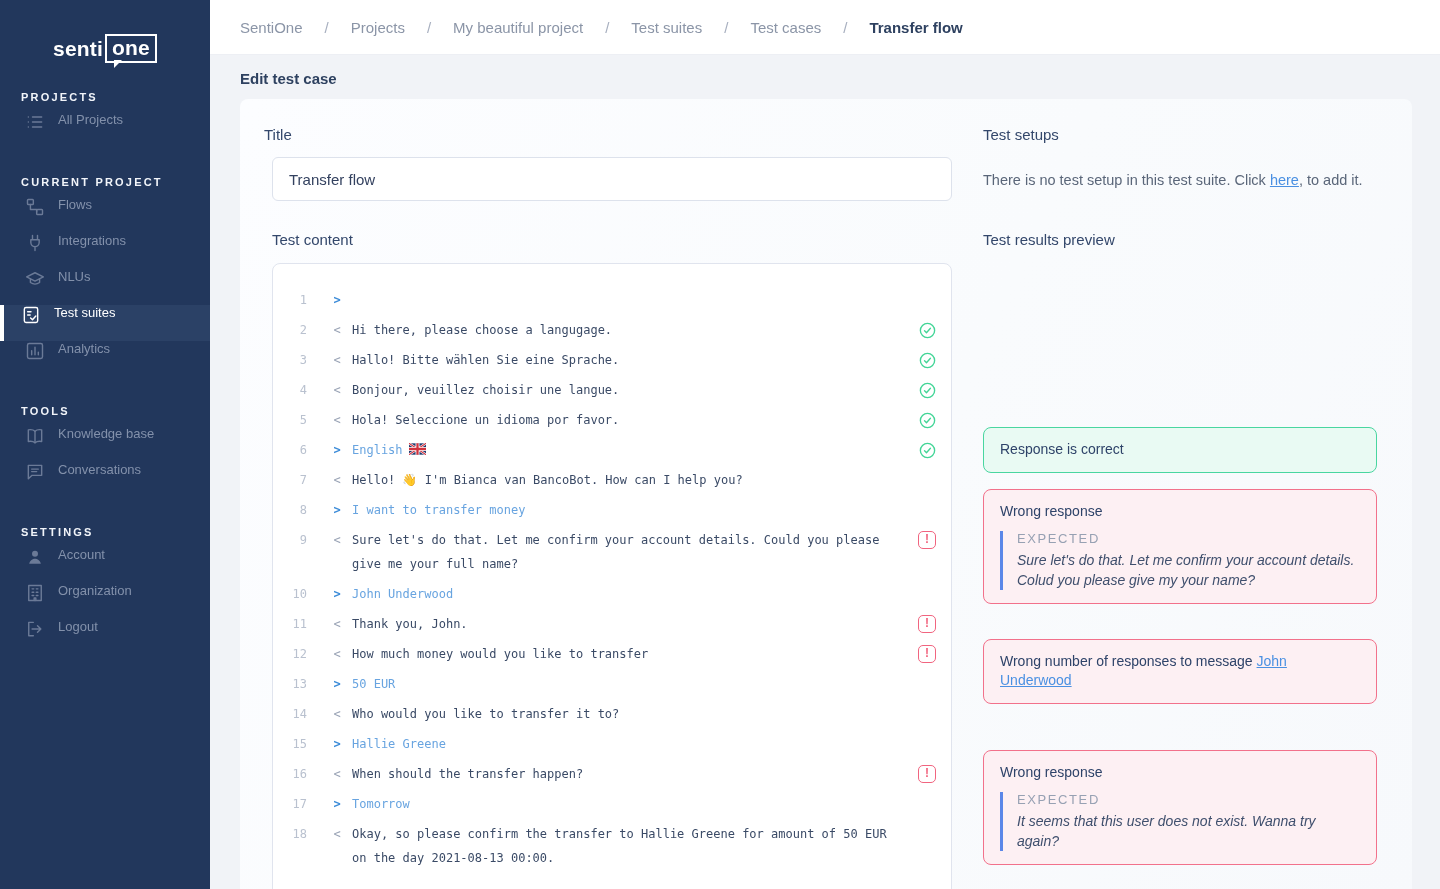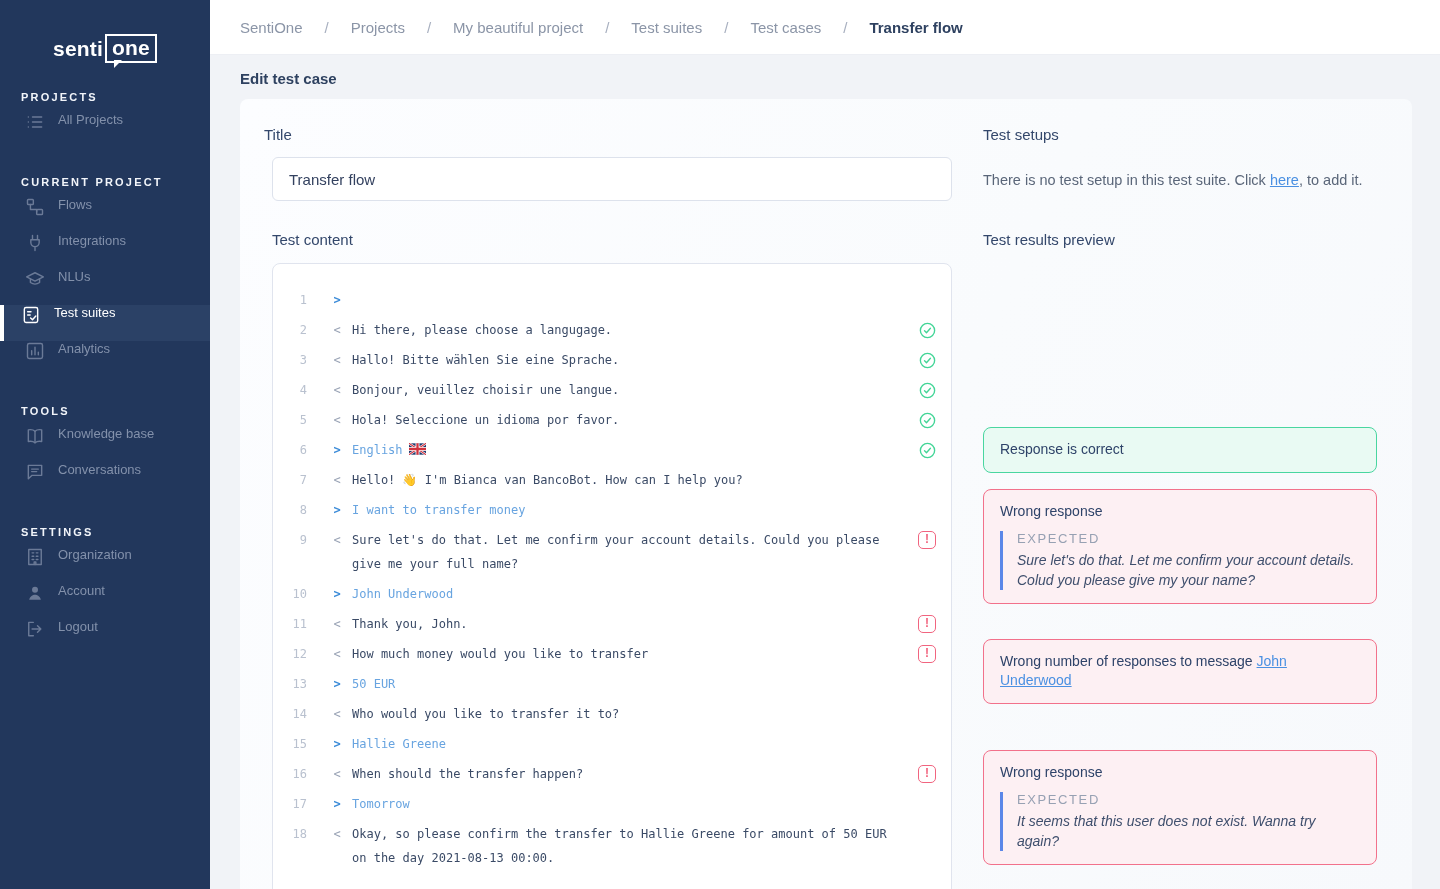--- a/index.html
+++ b/index.html
@@ -204,35 +204,35 @@
           <svg viewBox="0 0 24 24" fill="none" stroke="currentColor" stroke-width="1.7" stroke-linecap="round" stroke-linejoin="round">
             <path d="M4 4h16v12H8.5L4 20V4z"></path>
             <path d="M8 8.5h8M8 11.5h6"></path>
           </svg>
         </span>
       <span class="nav-label">Conversations</span>
       </div>
       <div class="nav-section">SETTINGS</div>
       <div class="nav-item">
       <span class="nav-icon">
-          <svg viewBox="0 0 24 24" fill="none" stroke="currentColor" stroke-width="1.7" stroke-linecap="round" stroke-linejoin="round">
-            <rect x="4.5" y="3" width="15" height="18"></rect>
-            <path d="M8.5 7h2M13.5 7h2M8.5 11h2M13.5 11h2M8.5 15h2M13.5 15h2M11 21v-3h2v3"></path>
-          </svg>
-        </span>
-      <span class="nav-label">Organization</span>
-      </div>
-      <div class="nav-item">
-      <span class="nav-icon">
           <svg viewBox="0 0 24 24" fill="currentColor">
             <circle cx="12" cy="8" r="3.6"></circle>
             <path d="M5 20c.9-4.2 4.2-6 7-6s6.1 1.8 7 6H5z"></path>
           </svg>
         </span>
       <span class="nav-label">Account</span>
+      </div>
+      <div class="nav-item">
+      <span class="nav-icon">
+          <svg viewBox="0 0 24 24" fill="none" stroke="currentColor" stroke-width="1.7" stroke-linecap="round" stroke-linejoin="round">
+            <rect x="4.5" y="3" width="15" height="18"></rect>
+            <path d="M8.5 7h2M13.5 7h2M8.5 11h2M13.5 11h2M8.5 15h2M13.5 15h2M11 21v-3h2v3"></path>
+          </svg>
+        </span>
+      <span class="nav-label">Organization</span>
       </div>
       <div class="nav-item">
       <span class="nav-icon">
           <svg viewBox="0 0 24 24" fill="none" stroke="currentColor" stroke-width="1.7" stroke-linecap="round" stroke-linejoin="round">
             <path d="M10 4H4.5v16H10M15 8l4 4-4 4M8.5 12H19"></path>
           </svg>
         </span>
       <span class="nav-label">Logout</span>
       </div>
     </nav>

